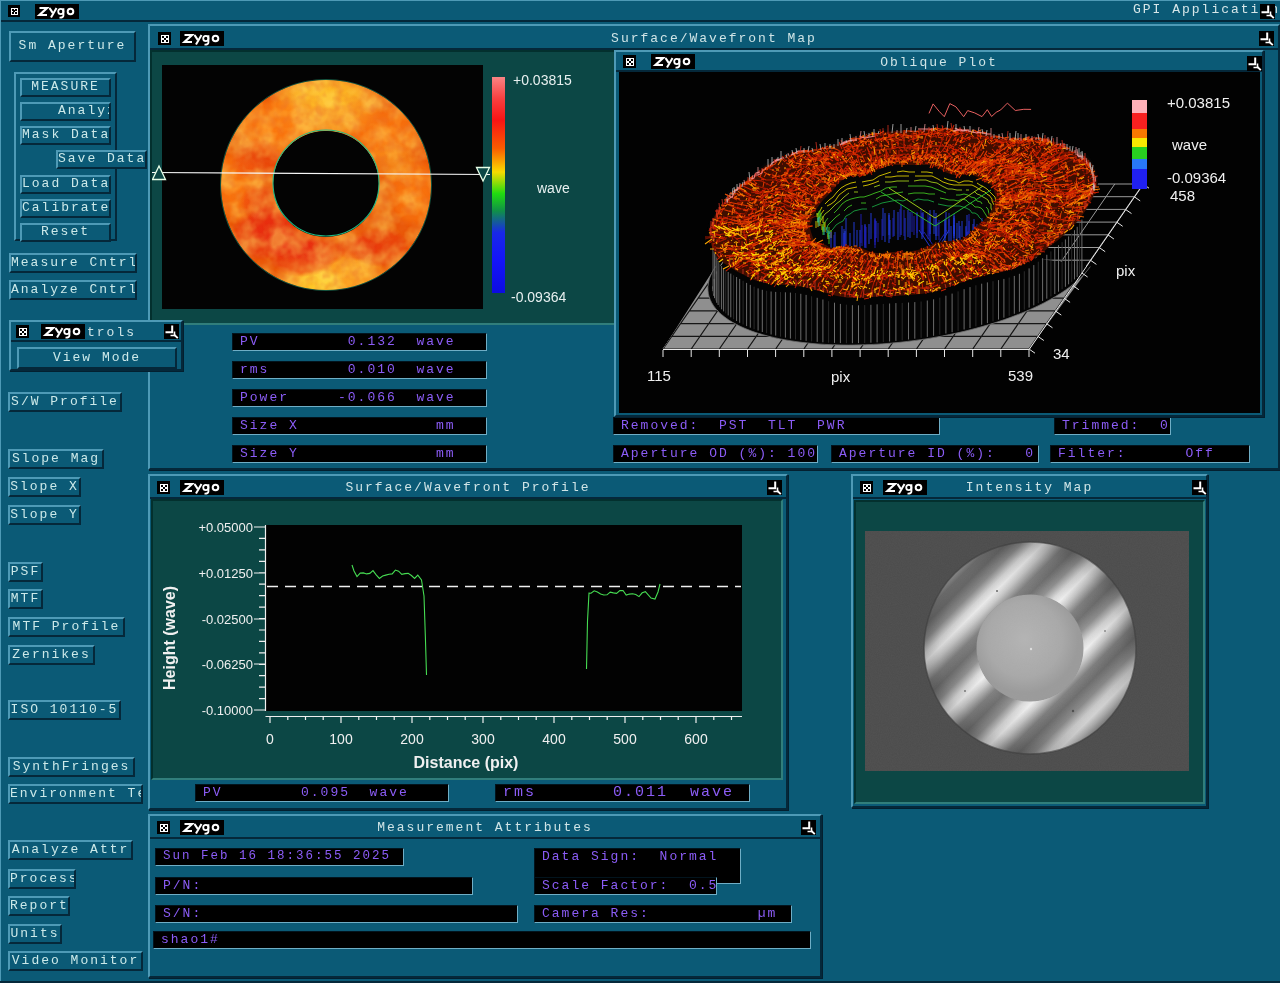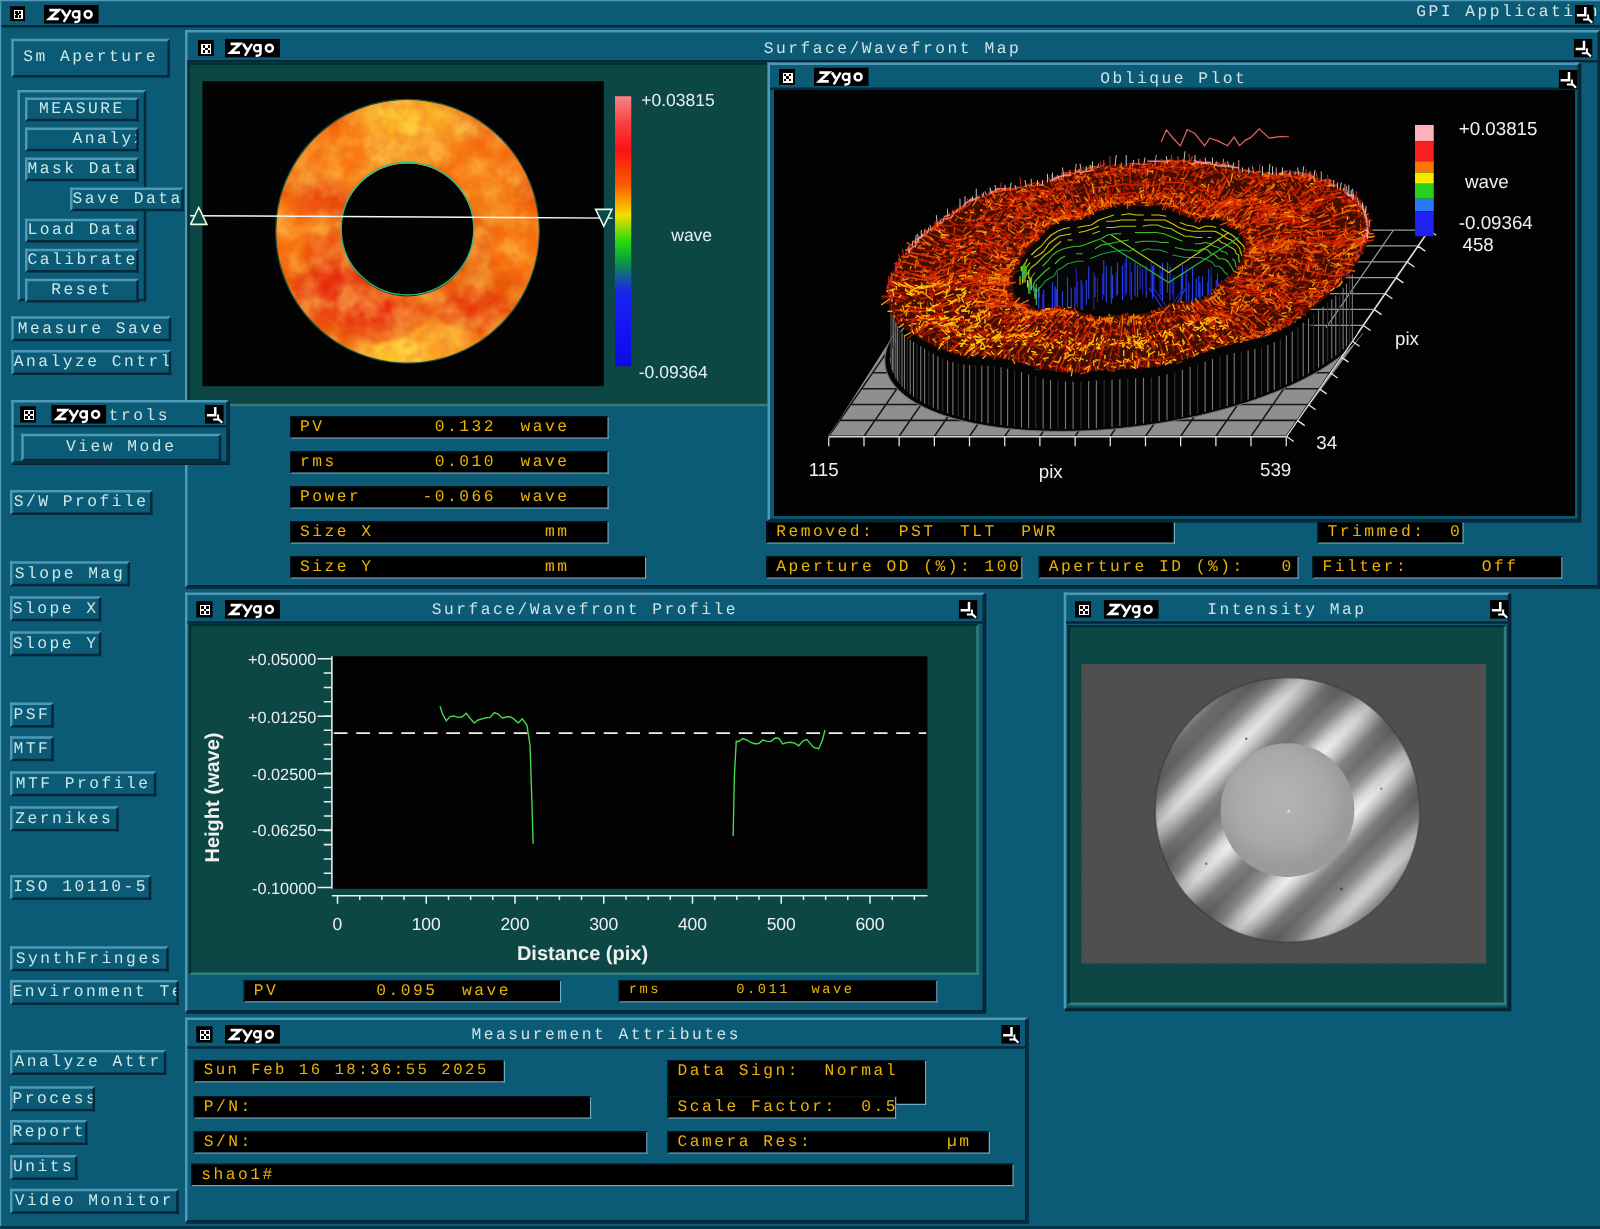--- a/index.html
+++ b/index.html
@@ -1,21 +1,21 @@
 <!DOCTYPE html>
 <html><head><meta charset="utf-8"><style>
 *{margin:0;padding:0;box-sizing:border-box}
 html,body{width:1280px;height:983px;overflow:hidden}
 body{position:relative;background:#0B5A76;font-family:"Liberation Mono",monospace}
 .abs{position:absolute}
 .win{position:absolute;background:#0B5A76;border:2px solid;border-color:#4E9AB6 #05283A #05283A #4E9AB6;box-shadow:1px 1px 0 #032030}
 .tbar{position:absolute;left:0;top:0;right:0;border-bottom:2px solid #05283A}
 .title{position:absolute;top:2px;left:0;width:100%;text-align:center;font-size:13px;letter-spacing:2px;color:#CFE4E6;white-space:pre}
 .btn{position:absolute;background:#0B5A76;border:2px solid;border-color:#4E9AB6 #05283A #05283A #4E9AB6;color:#CCE9E9;font-size:13px;letter-spacing:2px;text-align:center;white-space:pre;overflow:hidden}
-.fld{position:absolute;background:#000;color:#eab308;letter-spacing:2px;border:1px solid;border-color:#02141e #6FAEC6 #6FAEC6 #02141e;white-space:pre;overflow:hidden;padding-left:7px}
+.fld{position:absolute;background:#000;color:#8b5cf6;letter-spacing:2px;border:1px solid;border-color:#02141e #6FAEC6 #6FAEC6 #02141e;white-space:pre;overflow:hidden;padding-left:7px}
 .panel{position:absolute;background:#0C4745;border:2px solid;border-color:#03302e #317E7B #317E7B #03302e}
 </style></head><body>
 <div class="abs" style="left:0;top:0;width:1280px;height:22px;background:#0B5A76;border-top:1px solid #4E9AB6;border-bottom:2px solid #05283A"></div>
 <div class="abs" style="left:0;top:2px;width:1280px;text-align:right;font-size:13px;letter-spacing:2px;color:#D6E6E8">GPI Application</div>
 <svg class="abs" shape-rendering="crispEdges" style="left:8px;top:5px" width="12" height="12">
     <rect width="12" height="12" fill="#000"></rect>
     <rect x="3" y="3" width="7" height="7" fill="#fff"></rect>
     <rect x="4" y="4" width="2" height="2" fill="#000"></rect>
     <rect x="7" y="4" width="2" height="2" fill="#000"></rect>
     <rect x="5" y="5" width="2" height="2" fill="#000"></rect>
@@ -152,21 +152,21 @@
     </defs>
     <rect x="340" y="25" width="13" height="216" fill="url(#cbar)"></rect>
     <text x="361" y="33" font-size="14" font-family="Liberation Sans,sans-serif" fill="#e8f0f0">+0.03815</text>
     <text x="385" y="141" font-size="14" font-family="Liberation Sans,sans-serif" fill="#e8f0f0">wave</text>
     <text x="359" y="250" font-size="14" font-family="Liberation Sans,sans-serif" fill="#e8f0f0">-0.09364</text>
   </svg>
 <div class="fld" style="left:232px;top:333px;width:255px;height:18px;font-size:13px;line-height:15px">PV         0.132  wave</div>
 <div class="fld" style="left:232px;top:361px;width:255px;height:18px;font-size:13px;line-height:15px">rms        0.010  wave</div>
 <div class="fld" style="left:232px;top:389px;width:255px;height:18px;font-size:13px;line-height:15px">Power     -0.066  wave</div>
 <div class="fld" style="left:232px;top:417px;width:255px;height:18px;font-size:13px;line-height:15px">Size X              mm</div>
-<div class="fld" style="left:232px;top:445px;width:285px;height:18px;font-size:13px;line-height:15px">Size Y              mm</div>
+<div class="fld" style="left:232px;top:445px;width:255px;height:18px;font-size:13px;line-height:15px">Size Y              mm</div>
 <div class="fld" style="left:613px;top:417px;width:327px;height:18px;font-size:13px;line-height:15px">Removed:  PST  TLT  PWR</div>
 <div class="fld" style="left:1054px;top:417px;width:117px;height:18px;font-size:13px;line-height:15px">Trimmed:  0</div>
 <div class="fld" style="left:613px;top:445px;width:205px;height:18px;font-size:13px;line-height:15px">Aperture OD (%): 100</div>
 <div class="fld" style="left:831px;top:445px;width:208px;height:18px;font-size:13px;line-height:15px">Aperture ID (%):   0</div>
 <div class="fld" style="left:1050px;top:445px;width:200px;height:18px;font-size:13px;line-height:15px">Filter:      Off</div>
 <div class="win" style="left:614px;top:50px;width:650px;height:367px">
     <div class="tbar" style="height:20px"></div>
     <div class="title" style="top:3px">Oblique Plot</div>
     <svg class="abs" shape-rendering="crispEdges" style="left:7px;top:3px" width="13" height="13">
       <rect width="13" height="13" fill="#000"></rect>
@@ -254,21 +254,21 @@
   </svg>
 <div class="btn" style="left:9px;top:31px;width:127px;height:31px;line-height:26px">Sm Aperture</div>
 <div class="abs" style="left:14px;top:72px;width:103px;height:169px;border:2px solid;border-color:#4E9AB6 #05283A #05283A #4E9AB6"></div>
 <div class="btn" style="left:20px;top:78px;width:91px;height:19px;line-height:14px;font-weight:normal;">MEASURE</div>
 <div class="btn" style="left:20px;top:102px;width:91px;height:19px;line-height:14px;padding-left:36px;">Analyze</div>
 <div class="btn" style="left:20px;top:126px;width:91px;height:19px;line-height:14px;">Mask Data</div>
 <div class="btn" style="left:20px;top:150px;width:91px;height:19px;line-height:14px;margin-left:36px;">Save Data</div>
 <div class="btn" style="left:20px;top:175px;width:91px;height:19px;line-height:14px;">Load Data</div>
 <div class="btn" style="left:20px;top:199px;width:91px;height:19px;line-height:14px;">Calibrate</div>
 <div class="btn" style="left:20px;top:223px;width:91px;height:19px;line-height:14px;">Reset</div>
-<div class="btn" style="left:9px;top:253px;width:128px;height:20px;line-height:15px">Measure Save</div>
+<div class="btn" style="left:9px;top:253px;width:128px;height:20px;line-height:15px">Measure Cntrl</div>
 <div class="btn" style="left:9px;top:280px;width:128px;height:20px;line-height:15px">Analyze Cntrl</div>
 <div class="win" style="left:9px;top:320px;width:174px;height:51px">
     <div class="tbar" style="height:20px"></div>
     <div class="abs" style="left:76px;top:3px;font-size:13px;letter-spacing:2px;color:#CFE4E6">trols</div>
     <svg class="abs" shape-rendering="crispEdges" style="left:5px;top:3px" width="13" height="13">
       <rect width="13" height="13" fill="#000"></rect>
       <rect x="3" y="3" width="8" height="8" fill="#fff"></rect>
       <rect x="4" y="4" width="2" height="2" fill="#000"></rect>
       <rect x="8" y="4" width="2" height="2" fill="#000"></rect>
       <rect x="6" y="6" width="2" height="2" fill="#000"></rect>
@@ -356,21 +356,21 @@
     <text x="401" y="243" font-size="14" font-family="Liberation Sans,sans-serif" fill="#f0f0f0" text-anchor="middle">400</text>
     <text x="472" y="243" font-size="14" font-family="Liberation Sans,sans-serif" fill="#f0f0f0" text-anchor="middle">500</text>
     <text x="543" y="243" font-size="14" font-family="Liberation Sans,sans-serif" fill="#f0f0f0" text-anchor="middle">600</text>
     <text x="313" y="267" font-size="16" font-weight="bold" font-family="Liberation Sans,sans-serif" fill="#f0f0f0" text-anchor="middle">Distance (pix)</text>
     <text x="22" y="137" font-size="16" font-weight="bold" font-family="Liberation Sans,sans-serif" fill="#f0f0f0" text-anchor="middle" transform="rotate(-90 22 137)">Height (wave)</text>
     <path d="M114,85.5L588,85.5" stroke="#f0f0f0" stroke-width="1.4" stroke-dasharray="11 7"></path>
     <path d="M199.0,64.0L201.0,70.0L204.0,75.6L207.2,72.1L210.4,71.9L213.6,72.9L216.8,72.4L220.0,69.6L223.2,73.8L226.4,77.4L229.6,75.0L232.8,74.1L236.0,73.2L239.2,72.9L242.4,69.1L245.6,70.2L248.8,73.4L252.0,72.6L255.2,72.4L258.4,74.5L261.6,77.4L264.8,74.1L268.5,79.0L271.0,95.0L272.5,140.0L273.5,174.0" stroke="#46dc52" stroke-width="1.1" fill="none"></path>
     <path d="M433.5,168.0L434.5,120.0L436.0,92.0L438.0,92.2L441.2,89.8L444.4,91.0L447.6,92.9L450.8,94.0L454.0,93.8L457.2,91.1L460.4,91.9L463.6,92.3L466.8,89.6L470.0,89.5L473.2,94.1L476.4,93.1L479.6,92.8L482.8,93.5L486.0,95.6L489.2,91.8L492.4,90.7L498.0,97.0L502.0,98.0L505.0,91.0L507.0,83.0" stroke="#46dc52" stroke-width="1.1" fill="none"></path>
   </svg>
 <div class="fld" style="left:195px;top:784px;width:254px;height:18px;font-size:13px;line-height:15px">PV        0.095  wave</div>
-<div class="fld" style="left:495px;top:784px;width:255px;height:18px;font-size:11px;line-height:15px">rms       0.011  wave</div>
+<div class="fld" style="left:495px;top:784px;width:255px;height:18px;font-size:15px;line-height:15px">rms       0.011  wave</div>
 <div class="win" style="left:851px;top:474px;width:357px;height:334px">
     <div class="tbar" style="height:23px"></div>
     <div class="title" style="top:4px">Intensity Map</div>
     <svg class="abs" shape-rendering="crispEdges" style="left:7px;top:5px" width="13" height="13">
       <rect width="13" height="13" fill="#000"></rect>
       <rect x="3" y="3" width="8" height="8" fill="#fff"></rect>
       <rect x="4" y="4" width="2" height="2" fill="#000"></rect>
       <rect x="8" y="4" width="2" height="2" fill="#000"></rect>
       <rect x="6" y="6" width="2" height="2" fill="#000"></rect>
       <rect x="4" y="8" width="2" height="2" fill="#000"></rect>

